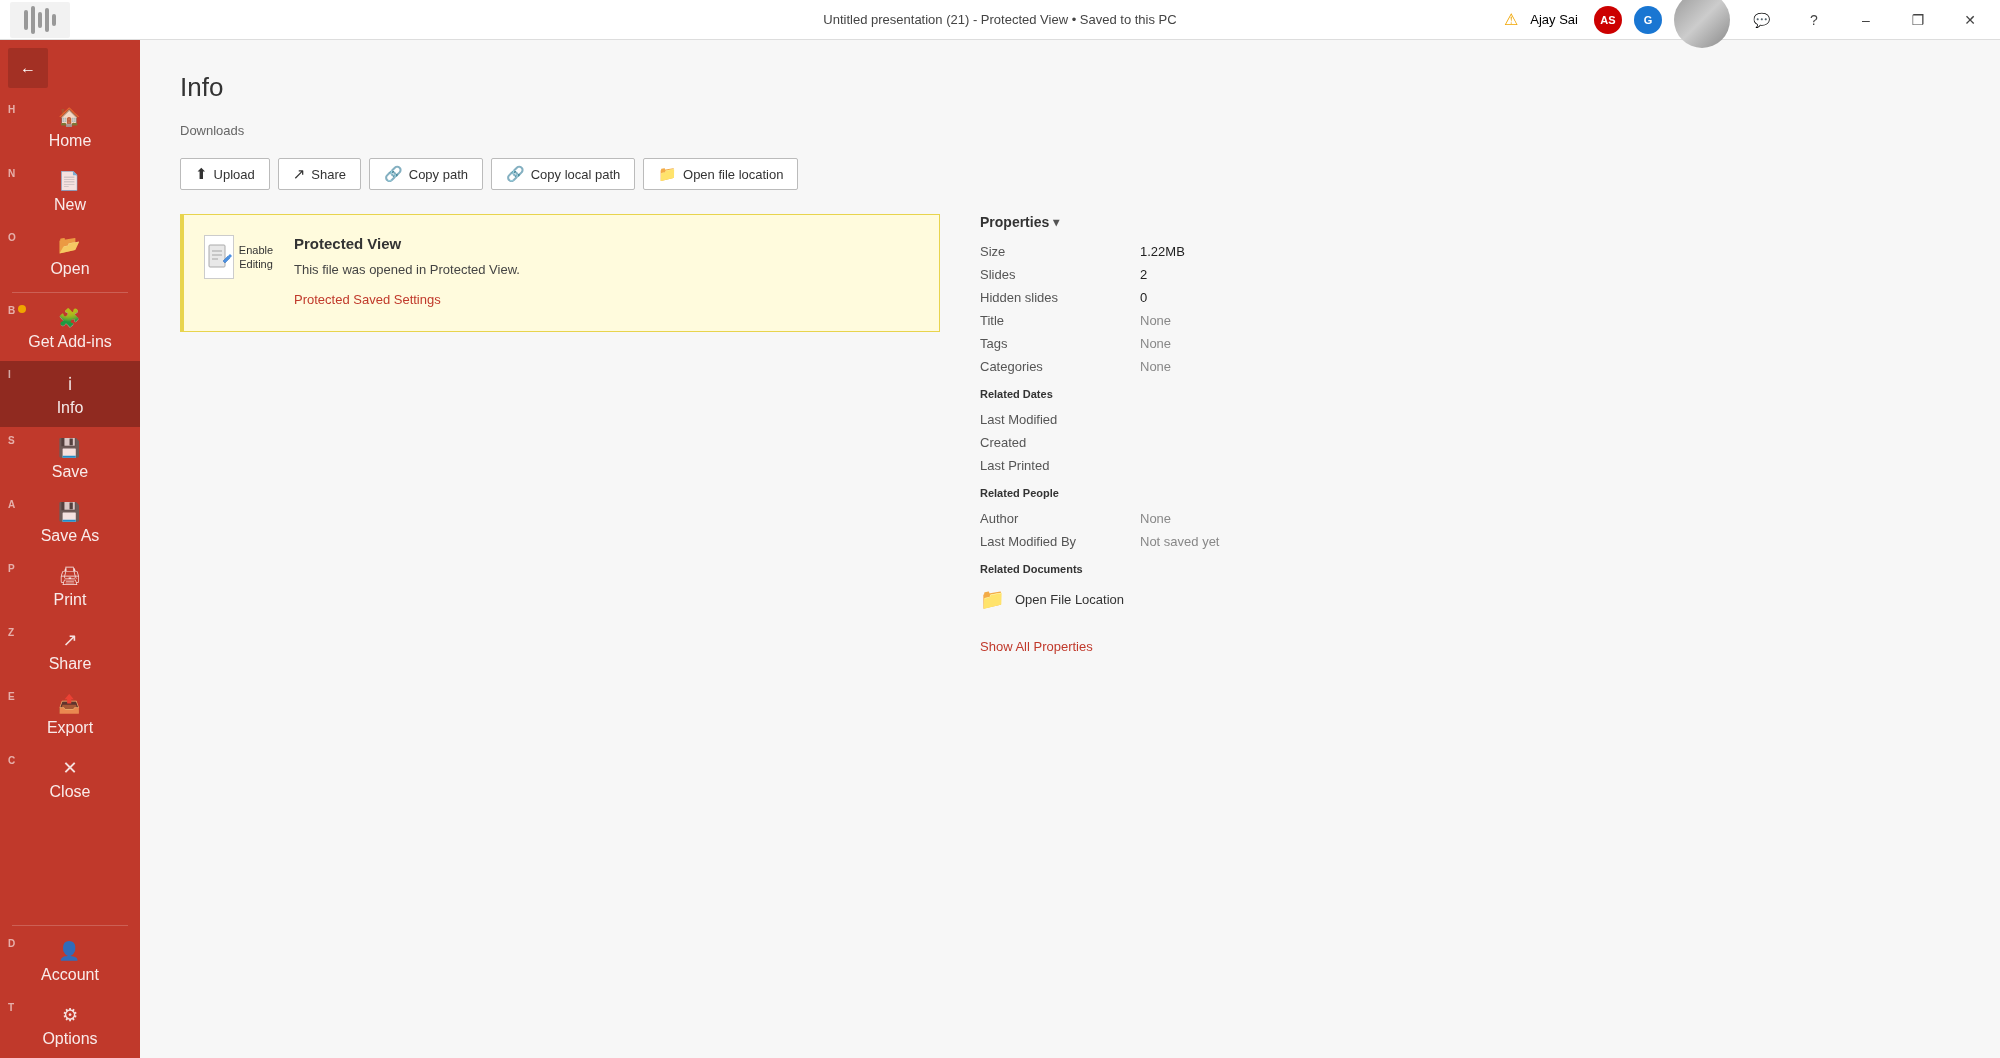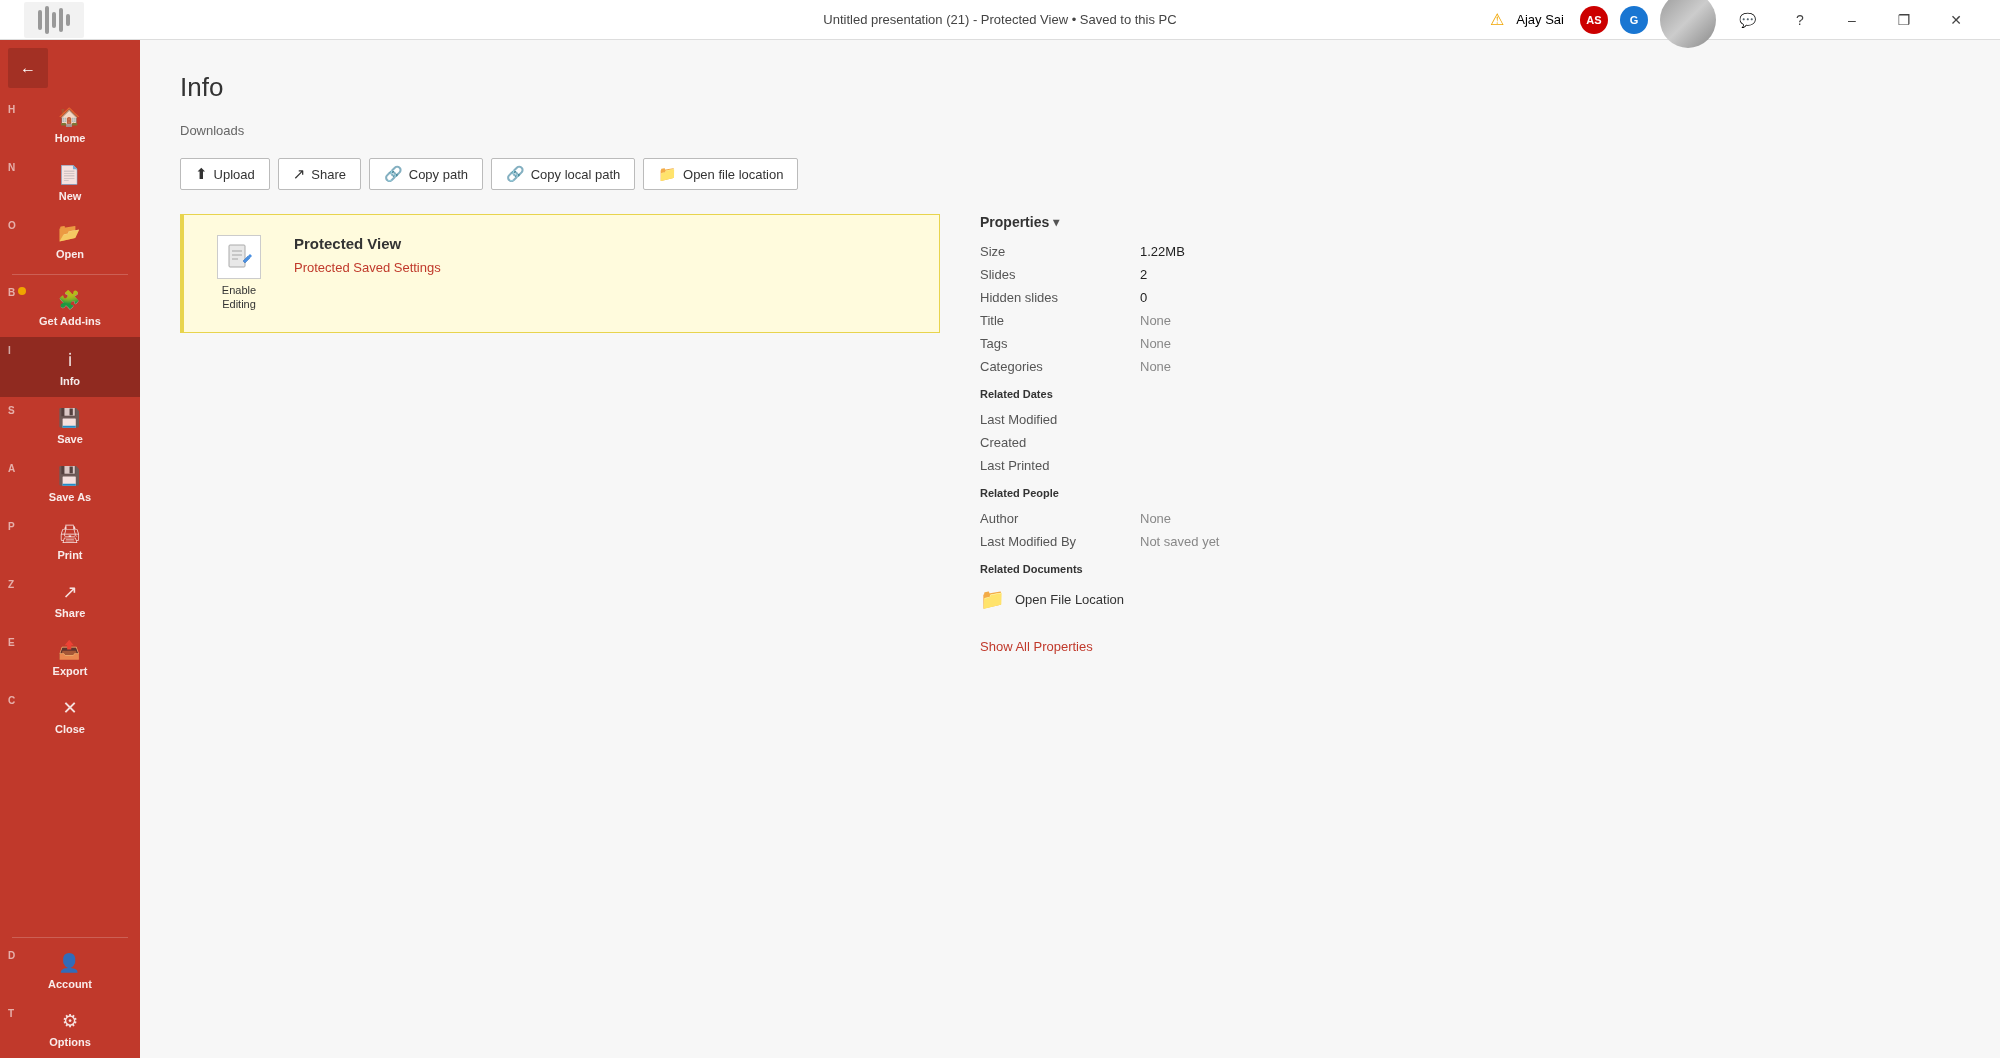--- a/index.html
+++ b/index.html
@@ -5,21 +5,21 @@
     * { margin: 0; padding: 0; box-sizing: border-box; }
     body { font-family: 'Segoe UI', Arial, sans-serif; background: #f2f2f2; width: 2000px; height: 1058px; overflow: hidden; display: flex; flex-direction: column; }
 
     
     .titlebar {
       height: 40px;
       background: #fff;
       display: flex;
       align-items: center;
       justify-content: space-between;
-      padding: 0 24px;
+      padding: 0 10px;
       border-bottom: 1px solid #ddd;
       position: relative;
     }
     .titlebar-center {
       position: absolute;
       left: 50%;
       transform: translateX(-50%);
       font-size: 13px;
       color: #444;
     }
@@ -79,21 +79,21 @@
       cursor: pointer;
       font-size: 12px;
       gap: 4px;
       position: relative;
     }
     .sidebar-item.active { background: rgba(0,0,0,0.25); }
     .sidebar-item-icon {
       font-size: 18px;
       color: rgba(255,255,255,0.85);
     }
-    .sidebar-item-label { font-size: 11px; color: rgba(255,255,255,0.9); font-weight: bold; }
+    .sidebar-item-label { font-size: 16px; color: rgba(255,255,255,0.9); }
     .sidebar-letter {
       position: absolute;
       top: 8px; left: 8px;
       font-size: 10px;
       color: rgba(255,255,255,0.6);
       font-weight: bold;
     }
     .sidebar-divider { height: 1px; background: rgba(255,255,255,0.2); margin: 4px 12px; }
     .sidebar-spacer { flex: 1; }
     .sidebar-dot {
@@ -150,21 +150,21 @@
       border: 1px solid #e8d44d;
       border-left: 4px solid #e8d44d;
       display: flex;
       align-items: flex-start;
       padding: 20px;
       gap: 20px;
       margin-bottom: 24px;
       max-width: 760px;
     }
     .enable-editing-btn {
-      display: flex; flex-direction: column; align-items: center; justify-content: center;
+      display: flex; flex-direction: row; align-items: center; justify-content: center;
       width: 70px; min-width: 70px;
       background: transparent;
       border: none;
       cursor: pointer;
       gap: 4px;
     }
     .enable-editing-icon {
       width: 44px; height: 44px;
       background: #fff;
       border: 1px solid #ccc;
@@ -408,20 +408,21 @@
                 <line x1="7" y1="12" x2="17" y2="12" stroke="#bbb" stroke-width="1.5"></line>
                 <line x1="7" y1="16" x2="13" y2="16" stroke="#bbb" stroke-width="1.5"></line>
                 <path d="M18 18 L23 13 L25 15 L20 20 Z" fill="#4a90e2" stroke="#2c6bb5" stroke-width="0.5"></path>
                 <path d="M23 13 L25 11 L27 13 L25 15 Z" fill="#4a90e2"></path>
               </svg>
             </div>
             <span class="enable-editing-label">Enable Editing</span>
           </button>
           <div class="protected-view-content">
             <div class="protected-view-title">Protected View</div>
+            <div class="protected-view-desc">This file was opened in Protected View.</div>
             <a class="protected-view-link">Protected Saved Settings</a>
           </div>
         </div>
       </div>
 
       <div class="content-right">
         <div class="properties-panel">
           <div class="properties-header">
             <span>Properties</span>
             <span class="properties-header-chevron">▾</span>

